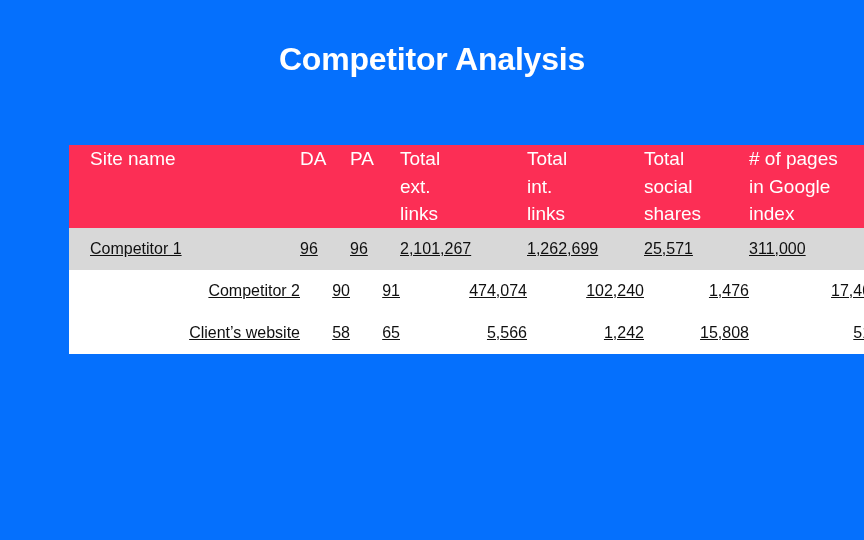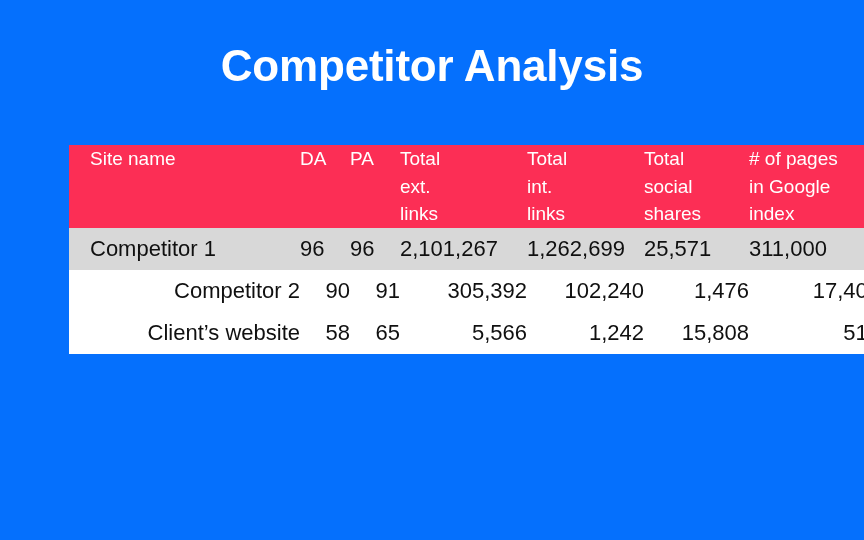--- a/index.html
+++ b/index.html
@@ -21,21 +21,21 @@
     background: #0570fd;
     box-sizing: border-box;
   }
   #slide-title {
     position: absolute;
     top: 40px;
     left: 0;
     width: 864px;
     text-align: center;
     color: #ffffff;
-    font-size: 44px;
+    font-size: 32px;
     font-weight: bold;
     letter-spacing: -0.2px;
     line-height: 1.2;
   }
   #table-wrap {
     position: absolute;
     left: 37px;
     top: 145px;
     width: 791px;
   }
@@ -58,25 +58,26 @@
     background: #fc2e55;
     color: #ffffff;
     font-size: 19px;
     line-height: 1.45;
     padding-top: 12px;
     padding-bottom: 14px;
     vertical-align: top;
   }
   tbody td {
     color: #101010;
-    font-size: 22px;
+    font-size: 16px;
     height: 42px;
     line-height: 42px;
     vertical-align: middle;
     white-space: nowrap;
+    text-decoration: underline;
   }
   tbody tr.row-odd td {
     background: #d8d8d8;
   }
   tbody tr.row-even td {
     background: #ffffff;
     text-align: right;
   }
   
   .col-site   { width: 210px; padding-left: 21px !important; }
@@ -136,21 +137,21 @@
           <td class="col-pa">96</td>
           <td class="col-ext">2,101,267</td>
           <td class="col-int">1,262,699</td>
           <td class="col-social">25,571</td>
           <td class="col-index">311,000</td>
         </tr>
         <tr class="row-even">
           <td class="col-site">Competitor 2</td>
           <td class="col-da">90</td>
           <td class="col-pa">91</td>
-          <td class="col-ext">305,392</td>
+          <td class="col-ext">474,074</td>
           <td class="col-int">102,240</td>
           <td class="col-social">1,476</td>
           <td class="col-index">17,400</td>
         </tr>
         <tr class="row-even">
           <td class="col-site">Client’s website</td>
           <td class="col-da">58</td>
           <td class="col-pa">65</td>
           <td class="col-ext">5,566</td>
           <td class="col-int">1,242</td>

